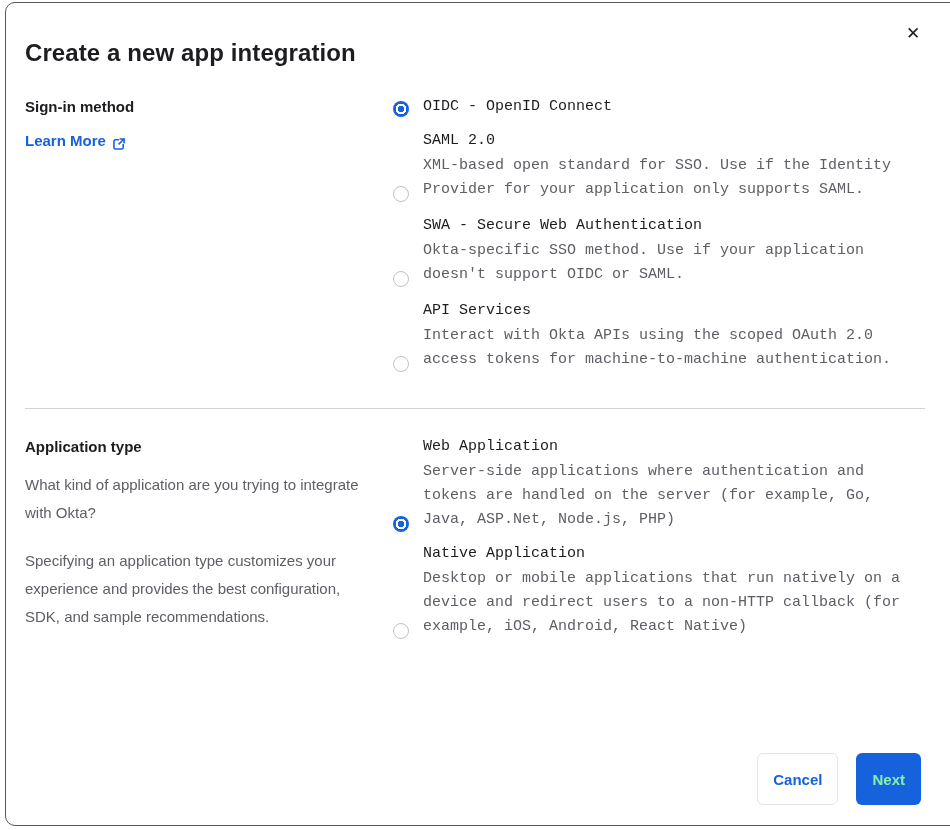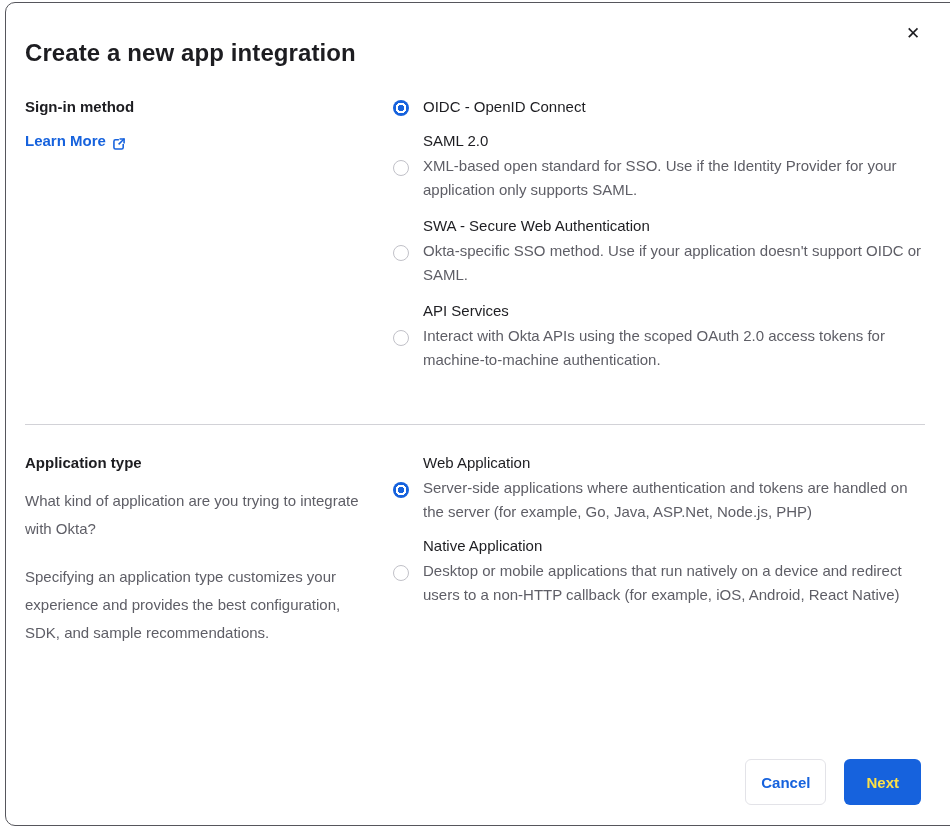--- a/index.html
+++ b/index.html
@@ -80,24 +80,25 @@
   .left-para {
     margin: 14px 0 0 0;
     font-size: 15px;
     line-height: 28px;
     color: #5e5e66;
   }
   .left-para + .left-para { margin-top: 20px; }
 
   .option {
     display: flex;
-    align-items: center;
+    align-items: flex-end;
     margin-bottom: 14px;
-  }
-  .option:last-child { margin-bottom: 16px; }
+    font-family: Liberation Mono, monospace;
+  }
+  .option:last-child { margin-bottom: 0; }
   .radio {
     flex: 0 0 16px;
     width: 16px;
     height: 16px;
     border-radius: 50%;
     margin-top: 2px;
     box-sizing: border-box;
     border: 1.5px solid #c1c1c8;
     background: #ffffff;
     cursor: pointer;
@@ -128,39 +129,39 @@
     margin: 36px 0 28px 0;
   }
   .footer {
     position: absolute;
     right: 43px;
     bottom: 20px;
     display: flex;
     gap: 18px;
   }
   .btn {
-    height: 46px;
+    height: 52px;
     border-radius: 6px;
     font-family: "Liberation Sans", "DejaVu Sans", sans-serif;
     font-size: 15px;
     font-weight: 700;
     cursor: pointer;
     box-sizing: border-box;
   }
   .btn-secondary {
     background: #ffffff;
     color: #1662dd;
     border: 1px solid #e3e3e8;
     padding: 0 15px;
   }
   .btn-primary {
     background: #1662dd;
-    color: #fde047;
-    border: none;
-    padding: 0 22px;
+    color: #86efac;
+    border: none;
+    padding: 0 16px;
   }
 </style>
 </head>
 <body>
 
 <div class="modal">
 
   <button class="close-btn">✕</button>
 
   <h1 class="modal-title">Create a new app integration</h1>

